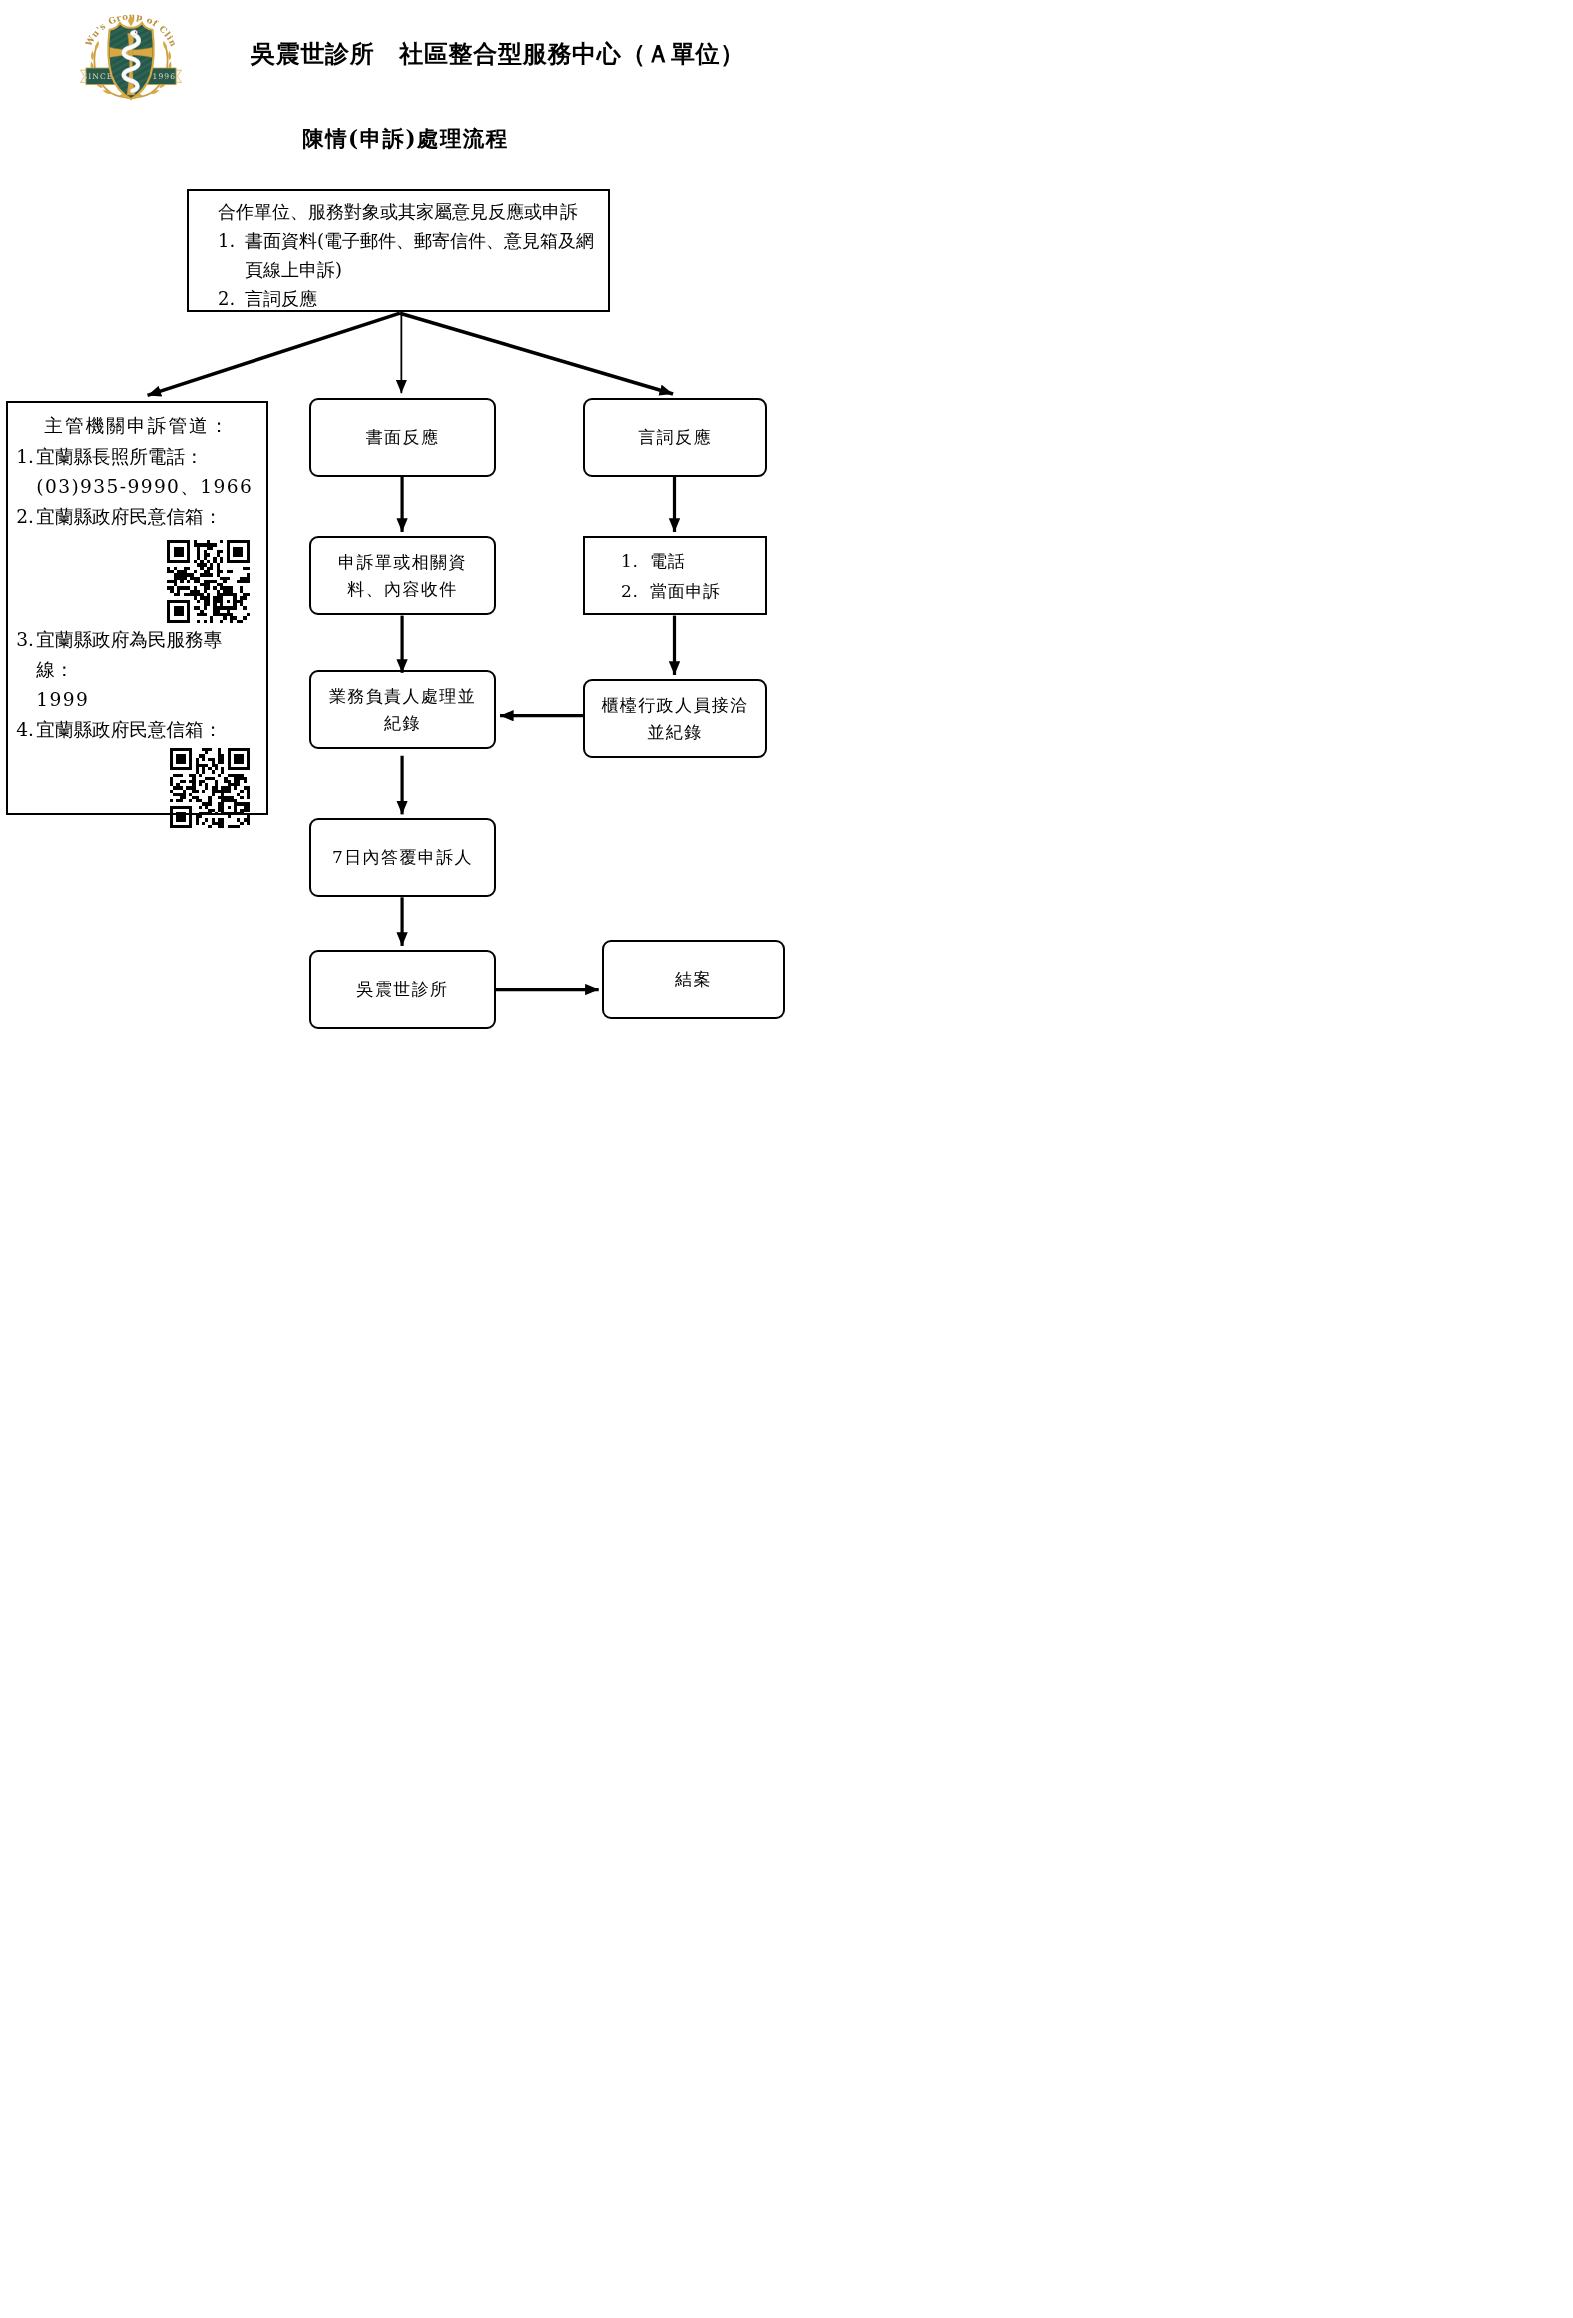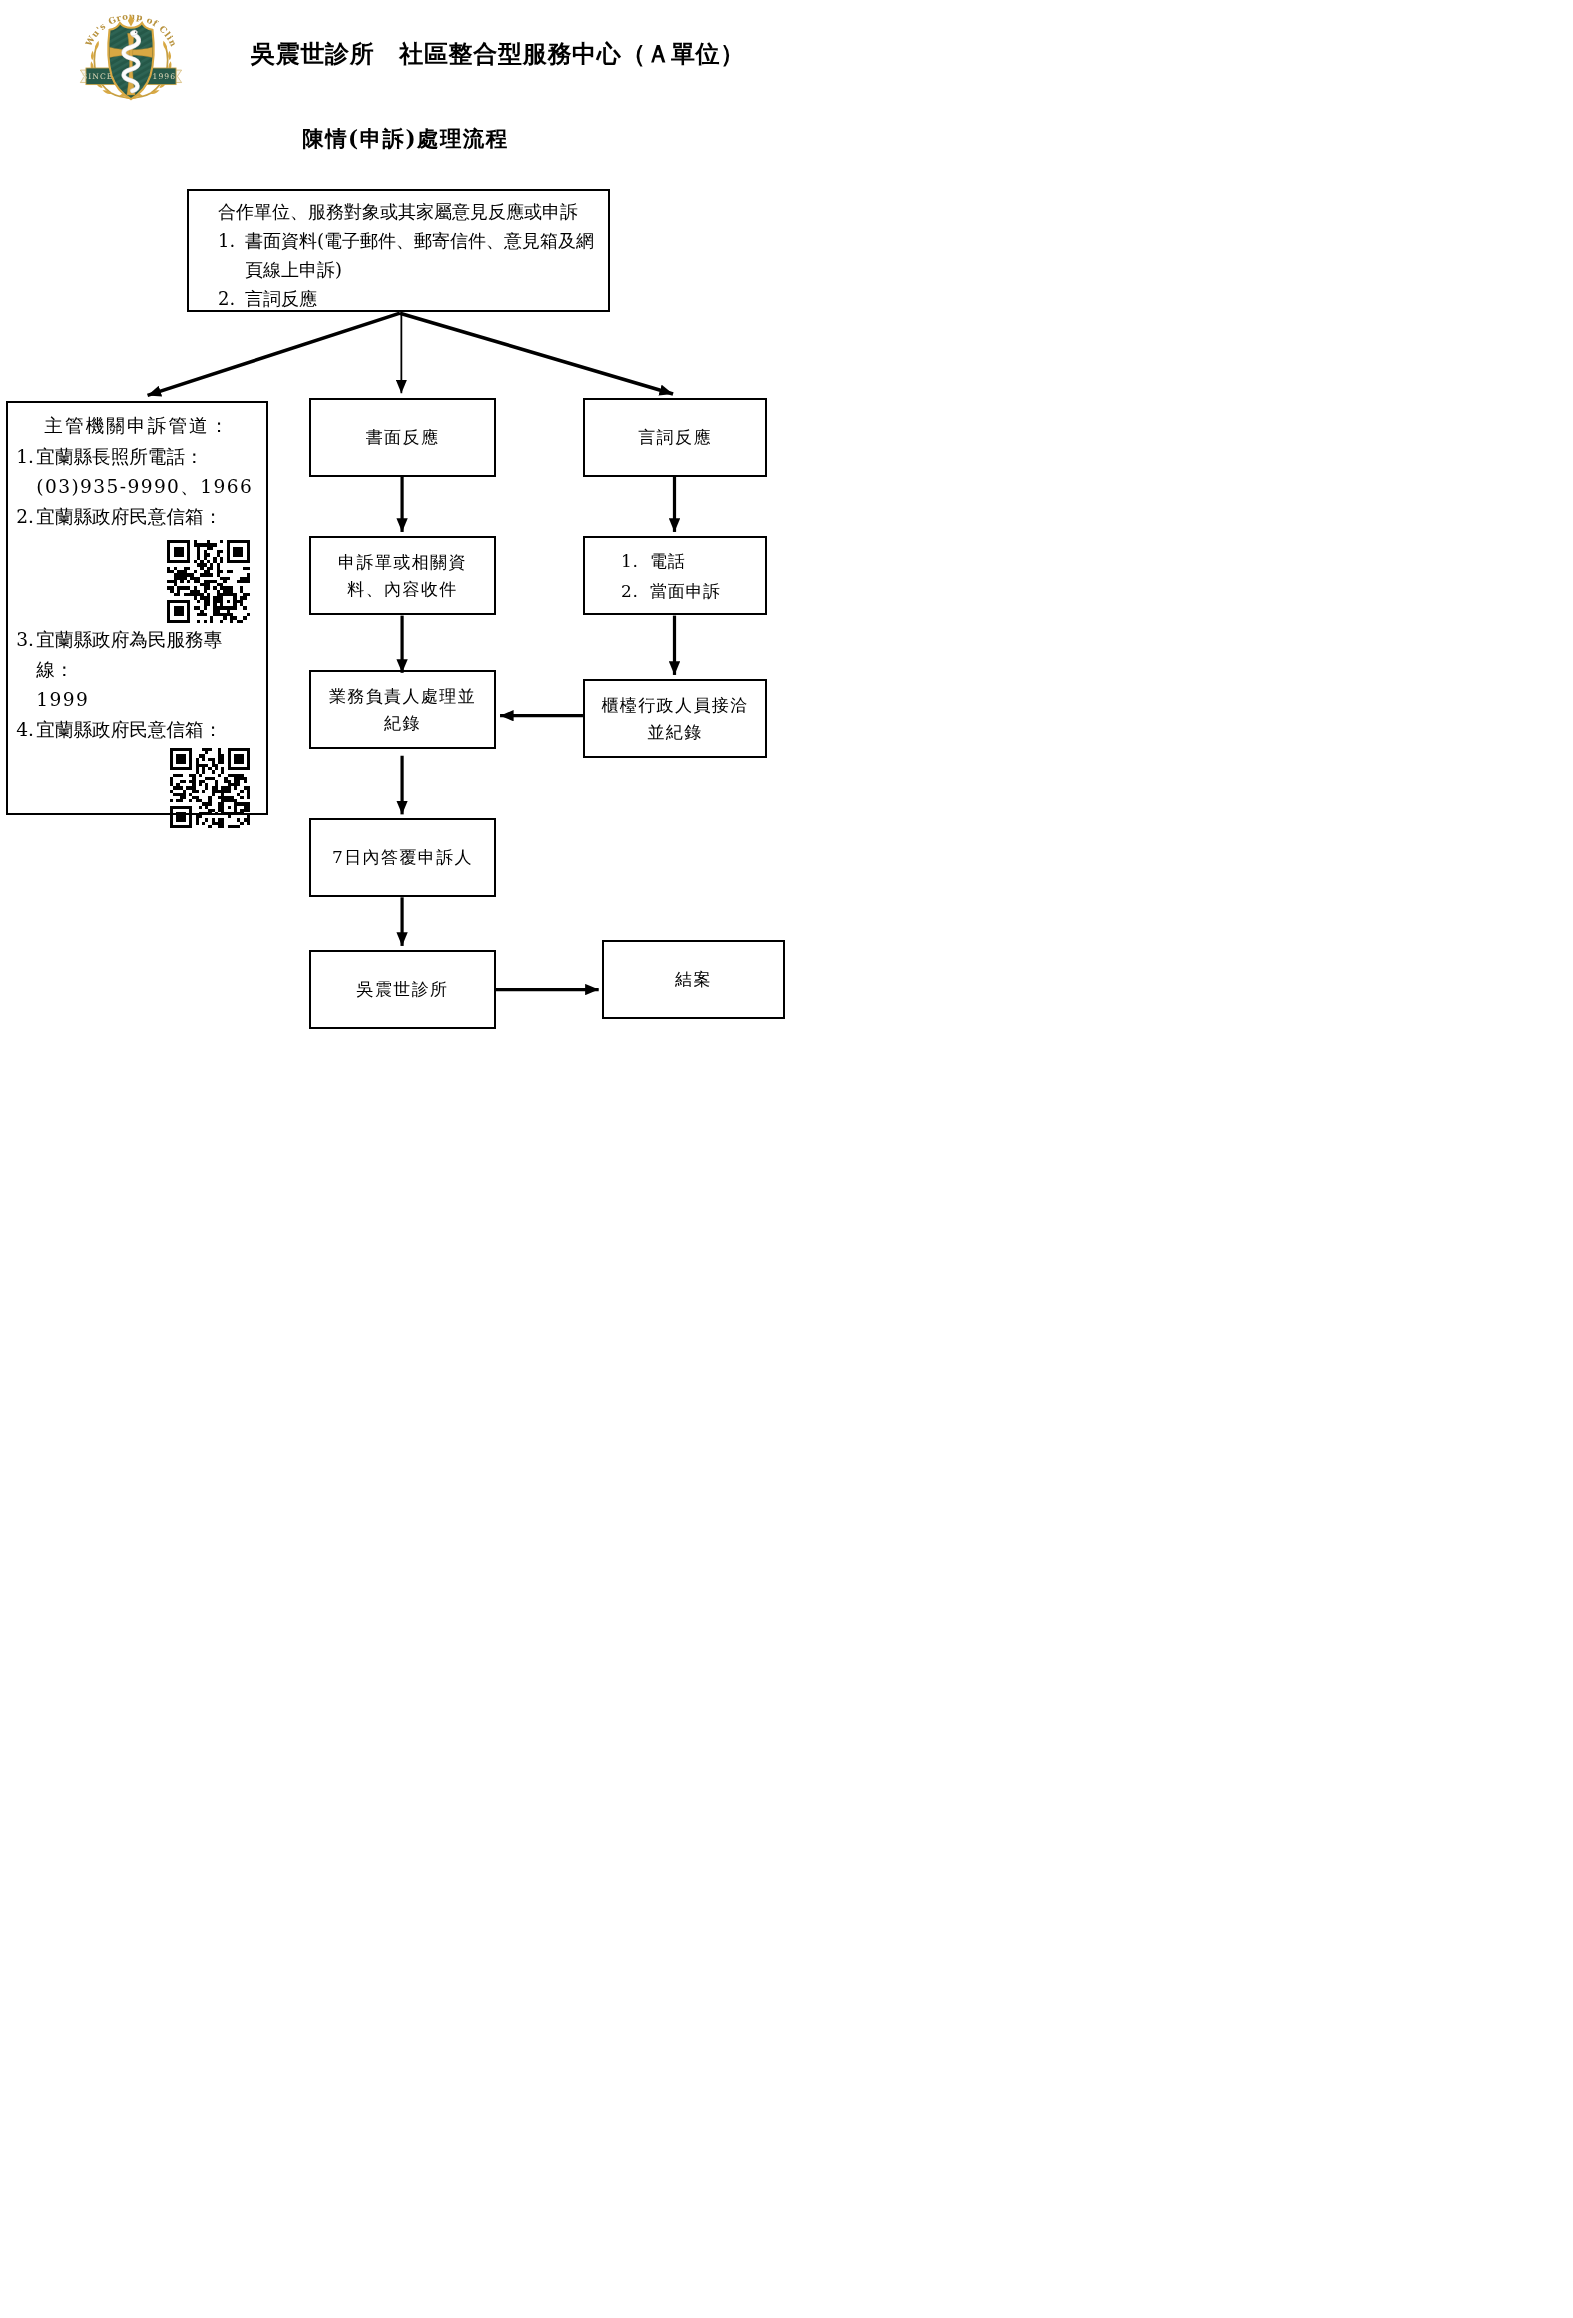--- a/index.html
+++ b/index.html
@@ -14,21 +14,21 @@
     font-size:24px;font-weight:700;letter-spacing:0.7px;white-space:nowrap;margin-left:45px;
   }
   .doc-title{
     position:absolute;left:209px;top:124px;width:393px;text-align:center;
     font-size:21.5px;font-weight:700;letter-spacing:1.4px;
   }
   
   .fbox{position:absolute;border:2.9px solid #000;box-sizing:border-box;background:#fff;}
   .node{
     display:flex;align-items:center;justify-content:center;text-align:center;
-    font-size:17px;line-height:27px;letter-spacing:1.4px;white-space:pre-line;
+    font-size:17px;line-height:27px;letter-spacing:1.4px;white-space:pre-line;border-radius:9px;
   }
   
   .source{left:187px;top:189px;width:423px;height:123px;padding:6.4px 13px 0 29px;font-size:18px;line-height:29px;}
   .hang{display:flex;align-items:flex-start;}
   .hang .num{flex:none;width:27px;}
   .hang .txt{white-space:pre-line;}
   
   .authority{left:5.7px;top:401px;width:262px;height:414px;padding:5.7px 7.2px 0 8.6px;font-size:18.6px;line-height:30px;}
   .authority .ptitle{text-align:center;line-height:33px;letter-spacing:2.1px;}
   .authority .hang .num{width:20px;}

